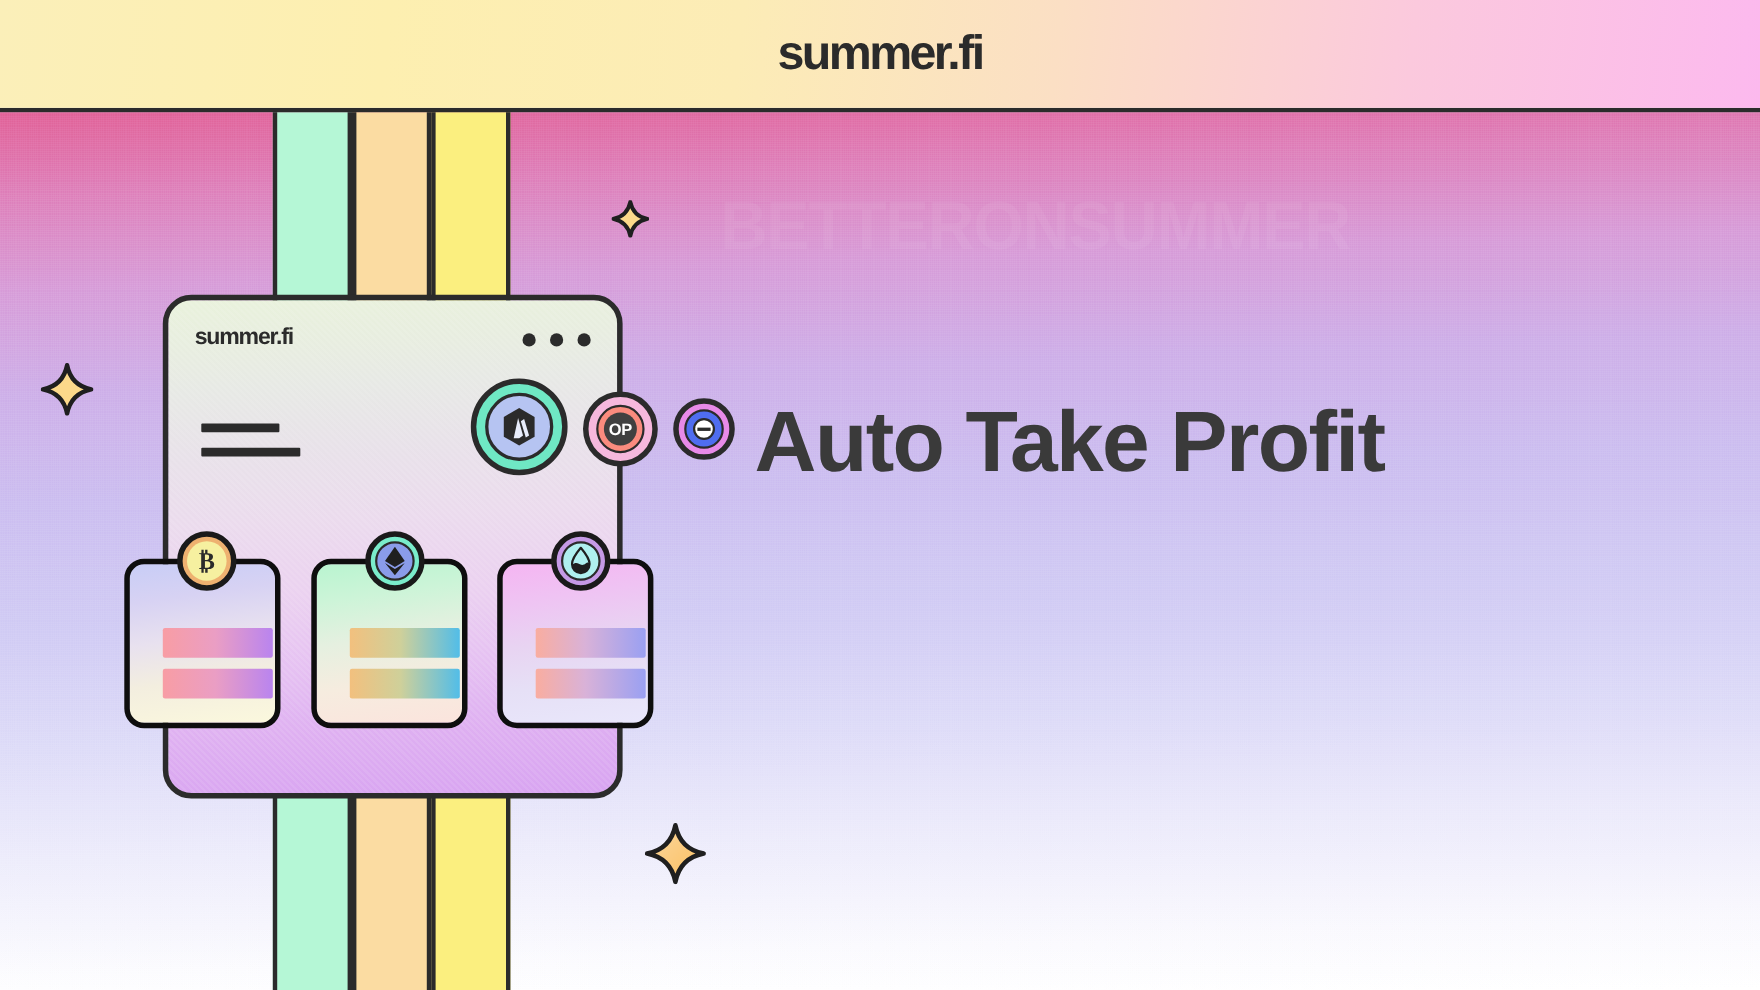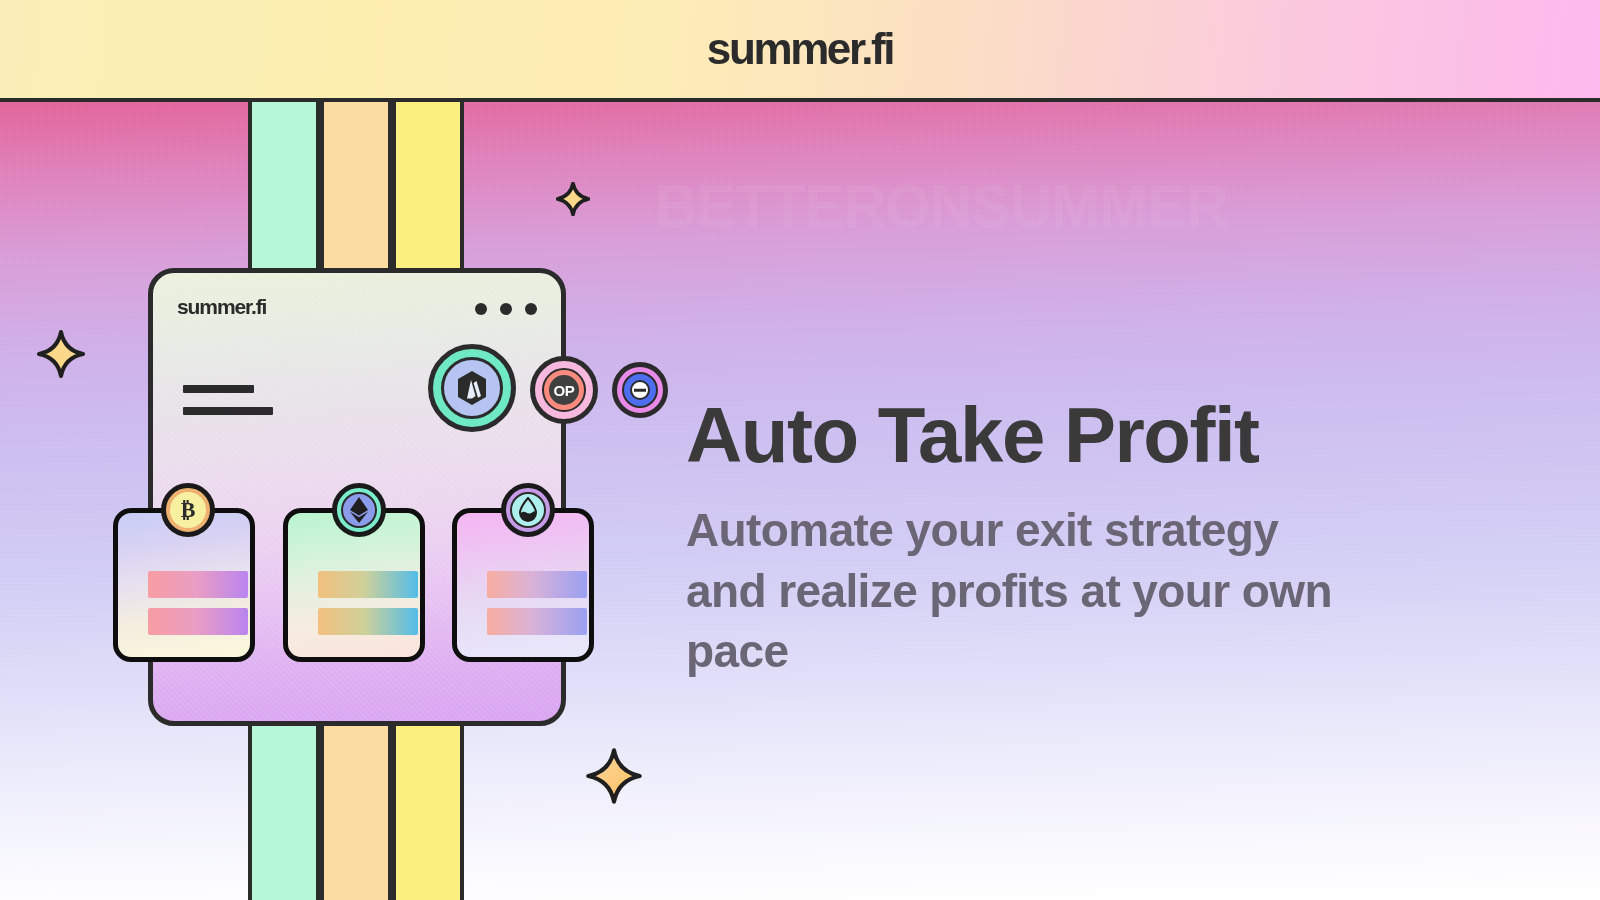--- a/index.html
+++ b/index.html
@@ -312,21 +312,20 @@
     position: absolute;
     z-index: 30;
   }
 
   
   .copy {
     position: absolute;
     left: 686px; top: 362px;
     width: 680px;
     z-index: 35;
-    margin-top: 34px;
   }
   .headline {
     font-size: 78px;
     font-weight: 700;
     letter-spacing: -1.5px;
     line-height: 1.0;
     color: #3a3a3a;
     font-family: "Liberation Sans Narrow", "Liberation Sans", sans-serif;
     margin-bottom: 26px;
   }
@@ -447,16 +446,15 @@
           <stop offset="0%" stop-color="#fbd7a0"></stop>
           <stop offset="100%" stop-color="#fbbf5e"></stop>
         </linearGradient>
       </defs>
       <path d="M24 2 C26.5 14.5 33.5 21.5 46 24 C33.5 26.5 26.5 33.5 24 46 C21.5 33.5 14.5 26.5 2 24 C14.5 21.5 21.5 14.5 24 2 Z" fill="url(#spg)" stroke="#1f1f1f" stroke-width="3.6" stroke-linejoin="round"></path>
     </svg>
   </div>
 
   <div class="copy">
     <div class="headline">Auto Take Profit</div>
-    <div class="subhead">Automate your exit strategy and realize profits at your own pace</div>
   </div>
 
 </div>
 
 </body></html>

